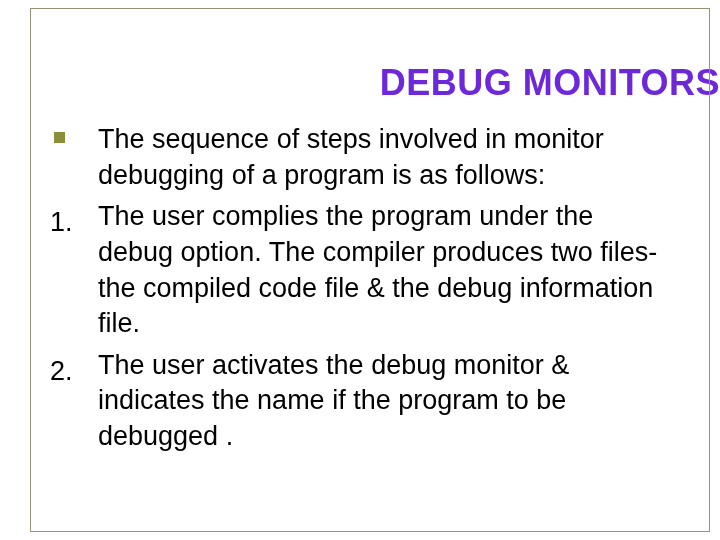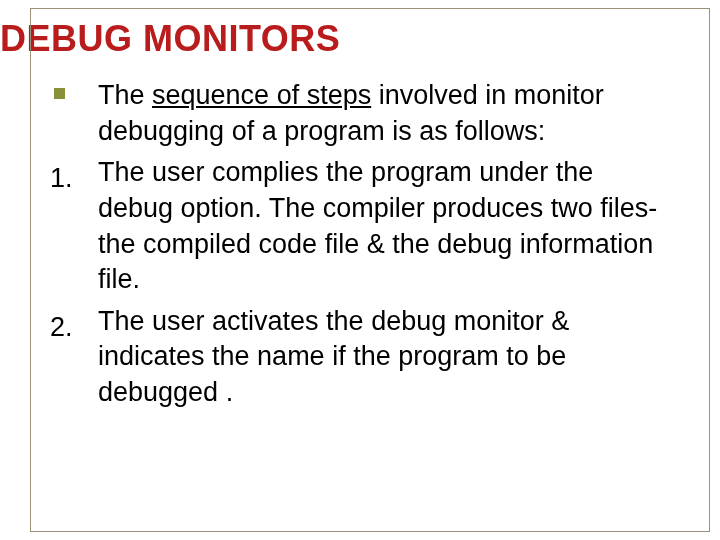--- a/index.html
+++ b/index.html
@@ -16,24 +16,25 @@
     position: absolute;
     top: 8px;
     left: 30px;
     right: 10px;
     bottom: 8px;
     border: 1px solid #9a9278;
   }
   .title {
     font-size: 36px;
     font-weight: bold;
-    color: #b91c1c;
-    text-align: left;
+    color: #6d28d9;
+    text-align: right;
     padding-top: 18px;
     letter-spacing: 0.5px;
+    margin-top: 44px;
   }
   .content {
     padding: 18px 48px 0 48px;
   }
   .item {
     display: flex;
     align-items: flex-start;
     margin-bottom: 6px;
   }
   .marker-col {
@@ -56,21 +57,20 @@
     padding-left: 2px;
     line-height: 1.3;
   }
   .text {
     font-size: 27px;
     color: #000;
     line-height: 1.32;
     flex: 1;
   }
   .underline {
-    text-decoration: underline;
   }
 </style>
 </head>
 <body>
 
 <div class="frame-outer"></div>
 
 <div class="title">DEBUG MONITORS</div>
 
 <div class="content">

